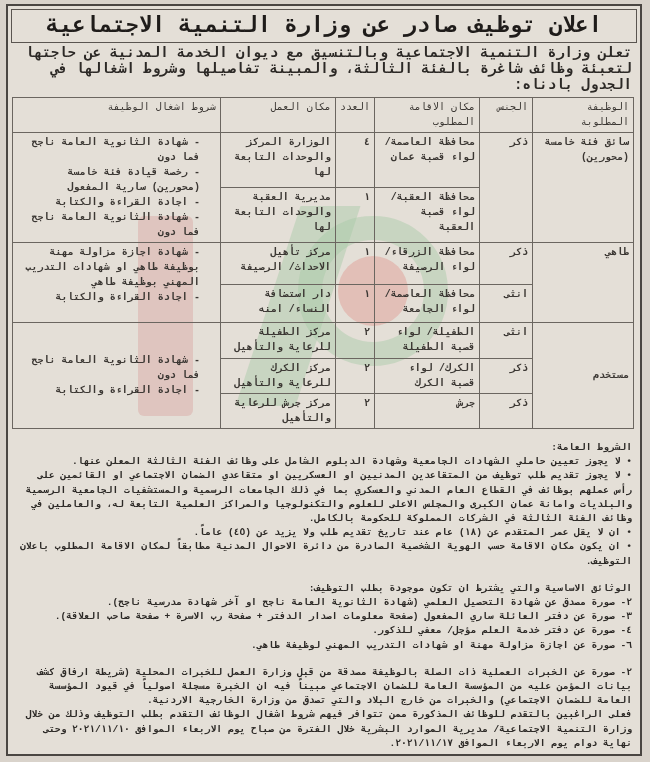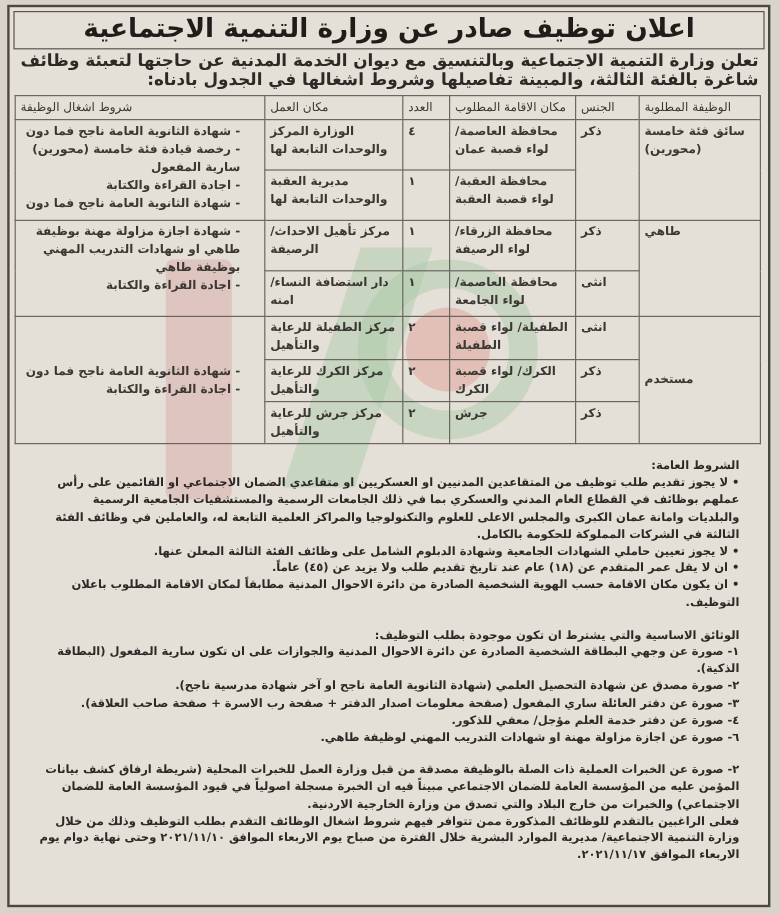--- a/index.html
+++ b/index.html
@@ -6,46 +6,46 @@
     body {
       width:650px; height:762px; overflow:hidden;
       background:#d9d3cb;
       font-family:"DejaVu Sans", sans-serif;
       color:#2c2926;
       position:relative;
     }
     .paper {
       position:absolute; left:6px; top:4px; width:636px; height:752px;
       border:2px solid #4a4642; background:#e4dfd7;
-      box-sizing:border-box; overflow:hidden;
+      box-sizing:border-box; overflow:hidden;font-family:Liberation Mono, monospace;
     }
     .watermark { position:absolute; left:100px; top:190px; width:360px; height:220px; pointer-events:none; }
     .wm-bar-red { position:absolute; left:30px; top:20px; width:55px; height:200px; background:#d9a6a1; opacity:.45; border-radius:6px; }
     .wm-v { position:absolute; left:160px; top:10px; width:60px; height:200px; background:#a7c9a6; opacity:.45; transform:skewX(-18deg); }
     .wm-ring { position:absolute; left:190px; top:20px; width:150px; height:150px; border-radius:50%; border:24px solid #a7c9a6; opacity:.45; box-sizing:border-box; }
     .wm-dot { position:absolute; left:230px; top:60px; width:70px; height:70px; border-radius:50%; background:#e0a49c; opacity:.55; }
     .title-box {
       margin:3px 3px 0 3px; border:1px solid #5a5550; padding:2px 0 3px;
       text-align:center; font-weight:bold; font-size:22px; letter-spacing:0; color:#1f1c1a;
     }
     .intro { padding:2px 8px; font-size:14px; font-weight:bold; line-height:16px; text-align:right; }
     table.jobs {
       position:relative; width:622px; margin:2px 6px 0 6px; border-collapse:collapse;
       font-size:10px; font-weight:bold; color:#3b3733;
     }
-    table.jobs th, table.jobs td { border:1px solid #6b6660; padding:2px 4px; vertical-align:top; text-align:left; line-height:15px; }
+    table.jobs th, table.jobs td { border:1px solid #6b6660; padding:2px 4px; vertical-align:top; text-align:right; line-height:15px; }
     table.jobs th { font-weight:normal; font-size:10px; height:13px; }
     .c-job { width:92px; }
     .c-gender { width:44px; }
     .c-res { width:96px; }
     .c-count { width:30px; }
     .c-work { width:106px; }
     .c-cond { text-align:right !important; padding-right:20px !important; }
     .cond-line { display:block; }
-    .section { position:relative; padding:0 24px; font-size:9.6px; font-weight:bold; line-height:14.2px; text-align:right; color:#2c2926; }
+    .section { position:relative; padding:0 8px; font-size:9.6px; font-weight:bold; line-height:14.2px; text-align:right; color:#2c2926; }
     .section h4 { margin:0; font-size:9.6px; font-weight:bold; }
     .section p { margin:0; }
     .gap { height:13px; }
   </style>
 </head>
 <body>
 
 <div class="paper">
 
   <div class="watermark">
@@ -133,31 +133,30 @@
         <td>٢</td>
         <td>مركز جرش للرعاية والتأهيل</td>
       </tr>
     </tbody>
   </table>
 
   <div class="gap" style="height:12px"></div>
 
   <div class="section">
     <h4>الشروط العامة:</h4>
+    <p>• لا يجوز تعيين حاملي الشهادات الجامعية وشهادة الدبلوم الشامل على وظائف الفئة الثالثة المعلن عنها.</p>
     <p>• لا يجوز تقديم طلب توظيف من المتقاعدين المدنيين او العسكريين او متقاعدي الضمان الاجتماعي او القائمين على رأس عملهم بوظائف في القطاع العام المدني والعسكري بما في ذلك الجامعات الرسمية والمستشفيات الجامعية الرسمية والبلديات وامانة عمان الكبرى والمجلس الاعلى للعلوم والتكنولوجيا والمراكز العلمية التابعة له، والعاملين في وظائف الفئة الثالثة في الشركات المملوكة للحكومة بالكامل.</p>
-    <p>• لا يجوز تعيين حاملي الشهادات الجامعية وشهادة الدبلوم الشامل على وظائف الفئة الثالثة المعلن عنها.</p>
     <p>• ان لا يقل عمر المتقدم عن (١٨) عام عند تاريخ تقديم طلب ولا يزيد عن (٤٥) عاماً.</p>
     <p>• ان يكون مكان الاقامة حسب الهوية الشخصية الصادرة من دائرة الاحوال المدنية مطابقاً لمكان الاقامة المطلوب باعلان التوظيف.</p>
   </div>
 
   <div class="gap"></div>
 
   <div class="section">
     <h4>الوثائق الاساسية والتي يشترط ان تكون موجودة بطلب التوظيف:</h4>
-    <p>١- صورة عن وجهي البطاقة الشخصية الصادرة عن دائرة الاحوال المدنية والجوازات على ان تكون سارية المفعول (البطاقة الذكية).</p>
     <p>٢- صورة مصدق عن شهادة التحصيل العلمي (شهادة الثانوية العامة ناجح او آخر شهادة مدرسية ناجح).</p>
     <p>٣- صورة عن دفتر العائلة ساري المفعول (صفحة معلومات اصدار الدفتر + صفحة رب الاسرة + صفحة صاحب العلاقة).</p>
     <p>٤- صورة عن دفتر خدمة العلم مؤجل/ معفي للذكور.</p>
     <p>٦- صورة عن اجازة مزاولة مهنة او شهادات التدريب المهني لوظيفة طاهي.</p>
   </div>
 
   <div class="gap"></div>
 
   <div class="section">
     <p>٢- صورة عن الخبرات العملية ذات الصلة بالوظيفة مصدقة من قبل وزارة العمل للخبرات المحلية (شريطة ارفاق كشف بيانات المؤمن عليه من المؤسسة العامة للضمان الاجتماعي مبيناً فيه ان الخبرة مسجلة اصولياً في قيود المؤسسة العامة للضمان الاجتماعي) والخبرات من خارج البلاد والتي تصدق من وزارة الخارجية الاردنية.</p>

